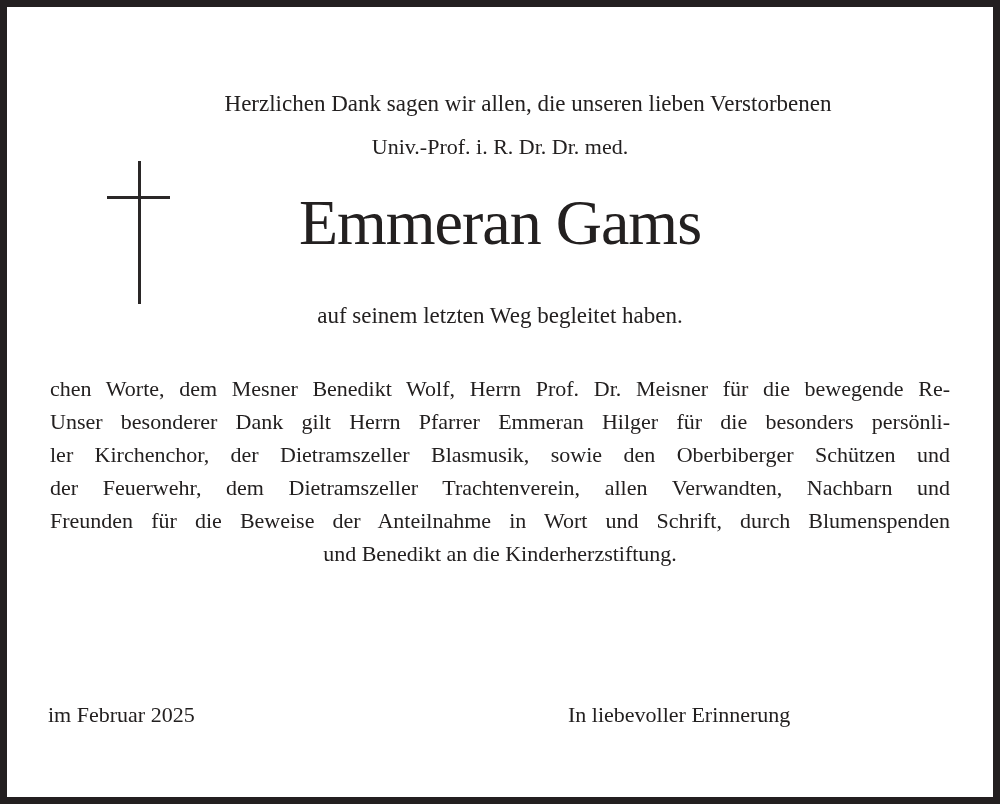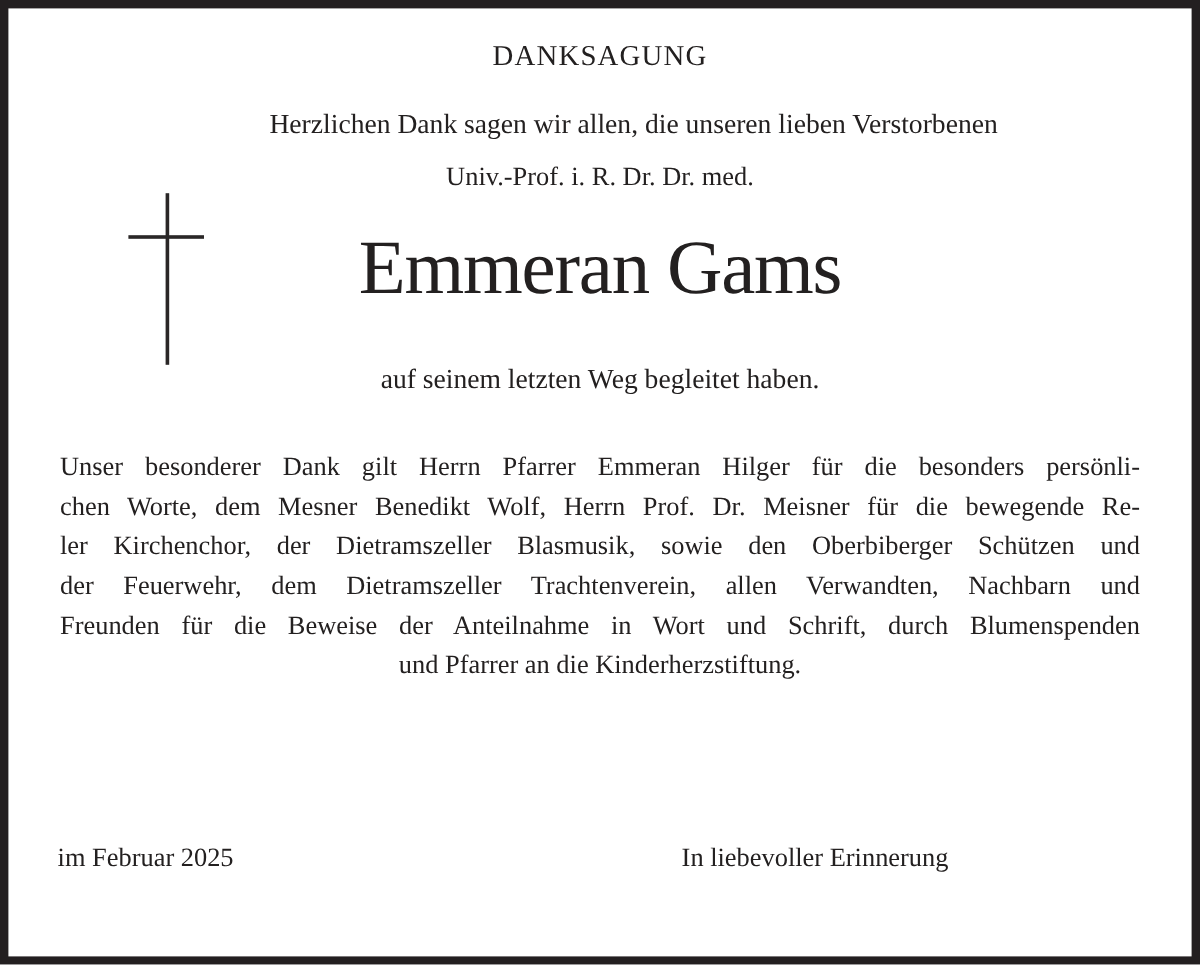--- a/index.html
+++ b/index.html
@@ -116,42 +116,41 @@
     font-weight: bold;
   }
 </style>
 </head>
 <body>
 
 <div class="page">
 
   <div class="border-frame"></div>
 
-  <div class="centered-line notice-type">DANKSAGUNG</div>
 
   <div class="centered-line intro-line">Herzlichen Dank sagen wir allen, die unseren lieben Verstorbenen</div>
 
   <div class="centered-line deceased-titles">Univ.-Prof. i. R. Dr. Dr. med.</div>
 
   <div class="centered-line deceased-name">Emmeran Gams</div>
 
   <div class="centered-line closing-line">auf seinem letzten Weg begleitet haben.</div>
 
   <div class="cross-icon">
     <div class="cross-v"></div>
     <div class="cross-h"></div>
   </div>
 
   <div class="thanks-paragraph">
+    <div class="para-line">chen Worte, dem Mesner Benedikt Wolf, Herrn Prof. Dr. Meisner für die bewegende Re-</div>
     <div class="para-line">Unser besonderer Dank gilt Herrn Pfarrer Emmeran Hilger für die besonders persönli-</div>
-    <div class="para-line">chen Worte, dem Mesner Benedikt Wolf, Herrn Prof. Dr. Meisner für die bewegende Re-</div>
     <div class="para-line">ler Kirchenchor, der Dietramszeller Blasmusik, sowie den Oberbiberger Schützen und</div>
     <div class="para-line">der Feuerwehr, dem Dietramszeller Trachtenverein, allen Verwandten, Nachbarn und</div>
     <div class="para-line">Freunden für die Beweise der Anteilnahme in Wort und Schrift, durch Blumenspenden</div>
-    <div class="para-line last">und Pfarrer an die Kinderherzstiftung.</div>
+    <div class="para-line last">und Benedikt an die Kinderherzstiftung.</div>
   </div>
 
   <div class="footer-left">
     <div>im Februar 2025</div>
   </div>
 
   <div class="footer-right">
     <div>In liebevoller Erinnerung</div>
   </div>
 

